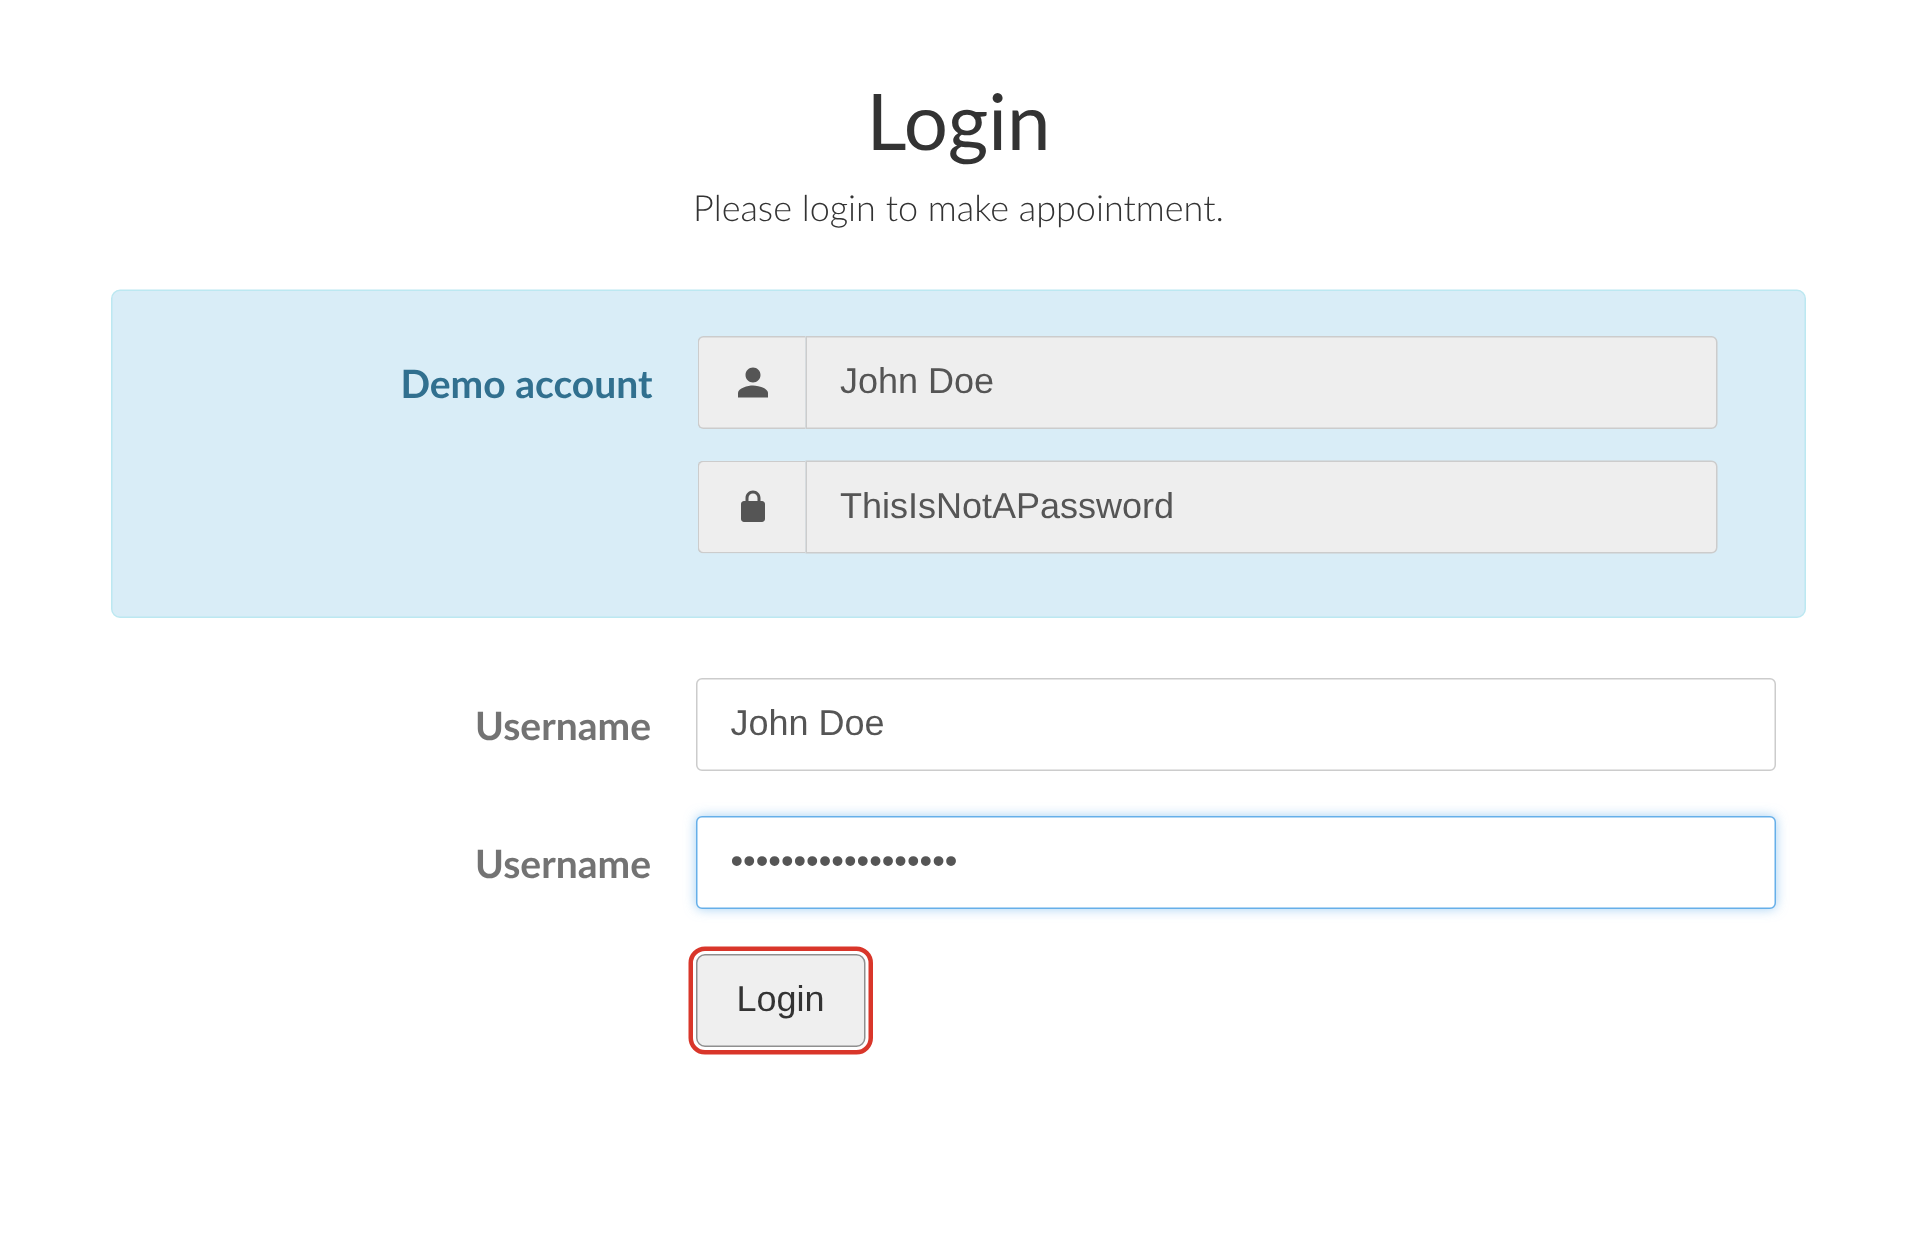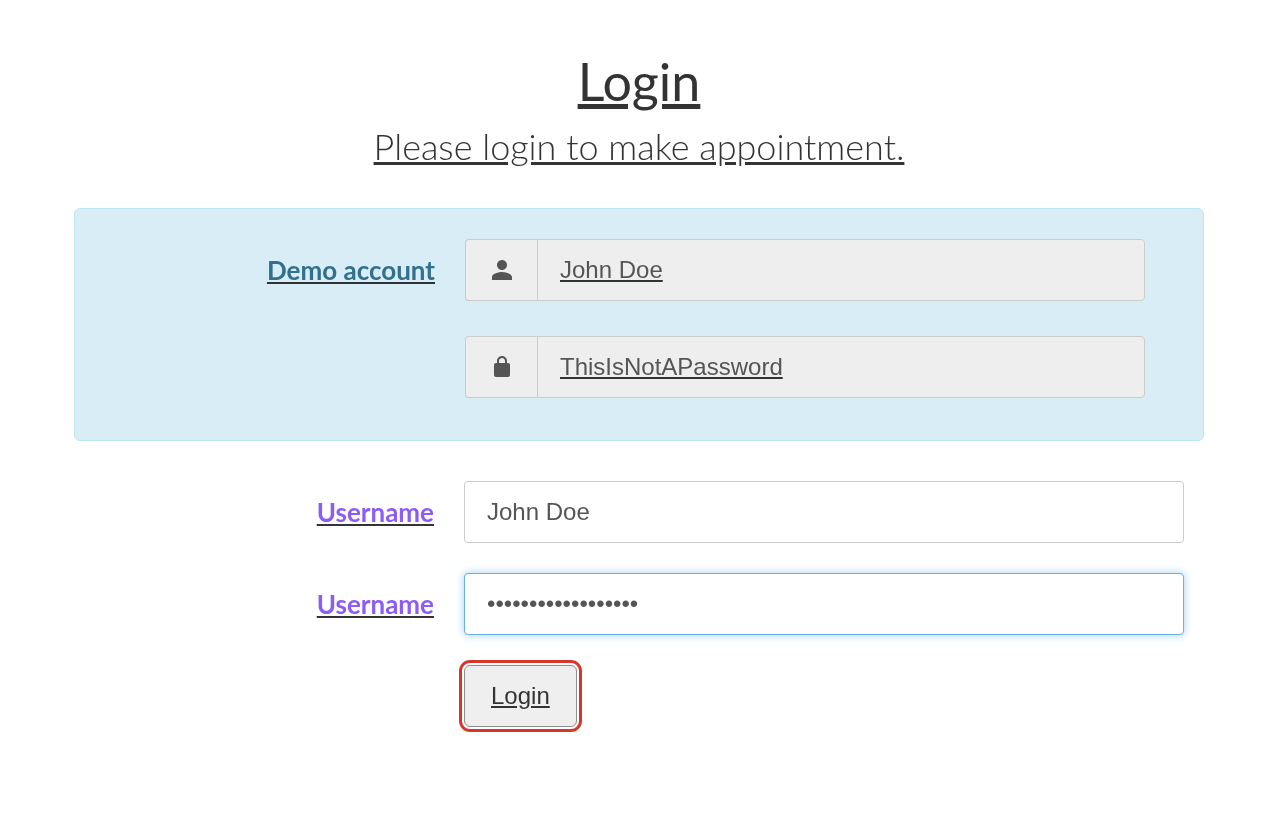--- a/index.html
+++ b/index.html
@@ -11,48 +11,47 @@
       font-family: -apple-system, BlinkMacSystemFont, "Segoe UI", "Lato", "Helvetica Neue", sans-serif;
       background: #ffffff;
       color: #333;
       width: 1278px;
       height: 824px;
       padding-top: 50px;
     }
     .container {
       width: 1130px;
       margin: 0 auto;
-      text-decoration: underline;
     }
     .header {
       text-align: center;
       margin-bottom: 40px;
     }
     .page-title {
       font-size: 52px;
       font-weight: 400;
       color: #333333;
       margin-bottom: 12px;
     }
     .page-subtitle {
-      font-size: 36px;
+      font-size: 24px;
       font-weight: 300;
       color: #333333;
     }
     .demo-panel {
       background: #d9edf7;
       border: 1px solid #bce8f1;
       border-radius: 6px;
       padding: 30px;
       margin-bottom: 40px;
     }
     .demo-row {
       display: flex;
       align-items: center;
-      margin-bottom: 35px;
+      margin-bottom: 21px;
     }
     .demo-row:last-child {
       margin-bottom: 12px;
     }
     .demo-label {
       width: 360px;
       text-align: right;
       padding-right: 30px;
       font-size: 26px;
       font-weight: 700;
@@ -93,21 +92,21 @@
       display: flex;
       align-items: center;
       margin-bottom: 30px;
     }
     .form-label {
       width: 390px;
       text-align: right;
       padding-right: 30px;
       font-size: 26px;
       font-weight: 700;
-      color: #8b5cf6;
+      color: #737373;
     }
     .form-input-wrap {
       flex: 1;
       max-width: 720px;
     }
     .form-input {
       width: 100%;
       border: 1px solid #cccccc;
       border-radius: 4px;
       padding: 14px 22px;

